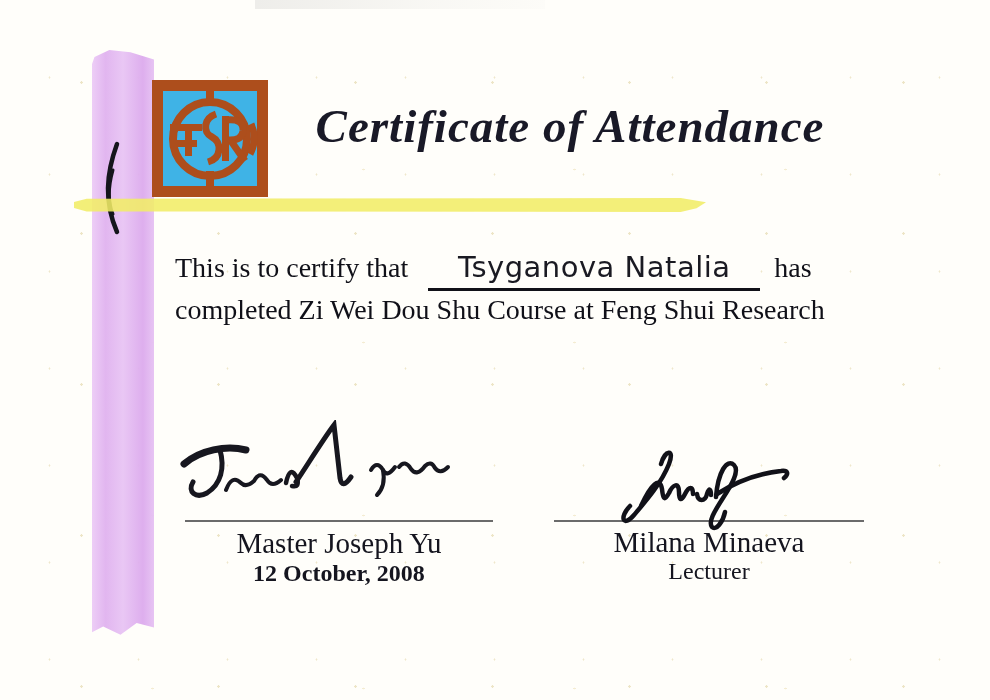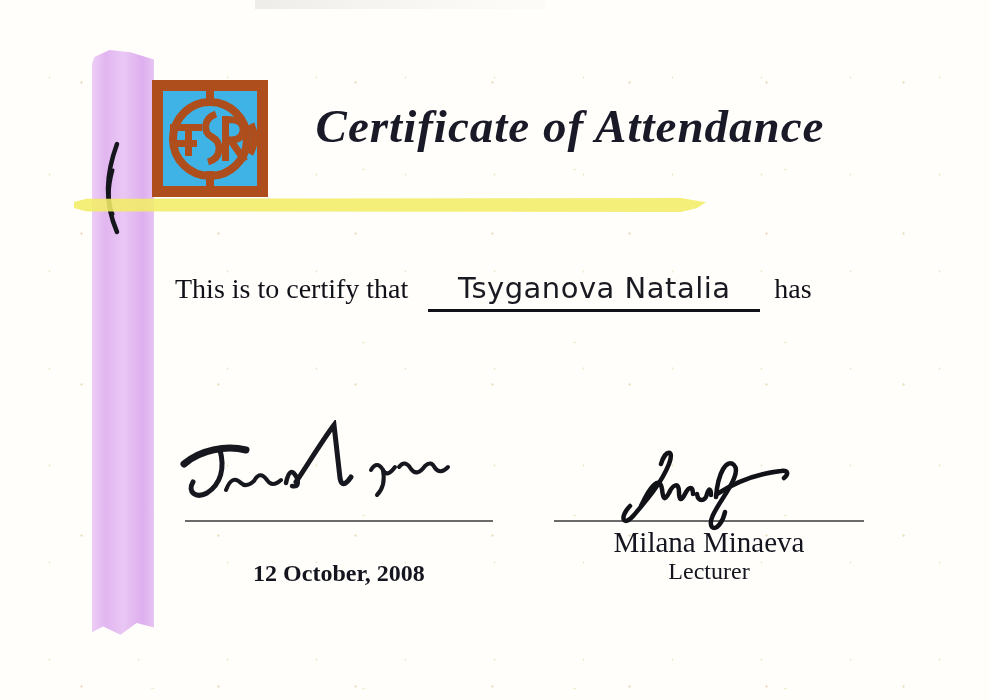--- a/index.html
+++ b/index.html
@@ -38,21 +38,21 @@
   }
   .title{
     position:absolute;left:170px;top:94px;width:800px;
     text-align:center;
     font-size:47px;line-height:64px;
     font-style:italic;font-weight:700;
     letter-spacing:1px;
     color:#191927;
   }
   .body-text{
-    position:absolute;left:175px;top:269px;width:680px;
+    position:absolute;left:175px;top:248px;width:680px;
     font-size:28px;line-height:38px;color:#101018;
   }
   .body-line1{display:flex;align-items:baseline;white-space:nowrap;}
   .name-slot{
     display:inline-block;width:332px;margin:0 14px 0 20px;
     text-align:center;border-bottom:3px solid #111118;
     padding-bottom:1px;
   }
   .recipient-name{
     font-family:"DejaVu Sans", sans-serif;
@@ -112,20 +112,21 @@
   <div class="title">Certificate of Attendance</div>
 
   <div class="body-text">
     <div class="body-line1">
       <span>This is to certify that</span>
       <span class="name-slot">
         <span class="recipient-name">Tsyganova Natalia</span>
       </span>
       <span>has</span>
     </div>
+    <div>completed Zi Wei Dou Shu Course at Feng Shui Research</div>
   </div>
 
   <svg class="signature left" width="300" height="102" viewBox="0 0 300 102">
     <g fill="none" stroke="#17171f" stroke-linecap="round">
       <path d="M16,44 C32,30 58,25 78,30" stroke-width="7"></path>
       <path d="M52,30 C57,48 53,64 39,73 C28,79 19,72 25,62" stroke-width="5"></path>
       <path d="M58,70 Q64,54 73,63 Q78,68 86,61 Q92,50 99,60 Q104,68 113,60" stroke-width="4"></path>
       <path d="M118,63 Q122,44 129,58 Q132,68 124,66" stroke-width="4.5"></path>
       <path d="M128,62 C140,44 156,18 166,5 L172,58 Q174,70 183,57" stroke-width="5"></path>
       <path d="M203,50 Q209,40 215,50 Q219,58 227,47" stroke-width="4"></path>
@@ -140,18 +141,19 @@
       <path d="M28,64 C38,42 47,34 49,47 C50,56 51,60 56,51 C60,42 66,40 66,50 C66,58 68,60 72,52 C76,44 80,44 80,52" stroke-width="4.5"></path>
       <path d="M84,52 C85,60 92,60 94,52 C96,46 98,46 98,53" stroke-width="4.5"></path>
       <path d="M103,55 C105,30 114,16 121,23 C127,29 118,44 110,56 C101,70 95,80 99,85 C103,89 110,80 112,70" stroke-width="4.5"></path>
       <path d="M104,52 C126,38 150,31 168,29 C175,28 176,32 171,36" stroke-width="4.5"></path>
     </g>
   </svg>
 
   <div class="sig-line left"></div>
   <div class="sig-line right"></div>
 
+  <div class="sig-label sig-name-left">Master Joseph Yu</div>
   <div class="sig-label sig-date-left">12 October, 2008</div>
 
   <div class="sig-label sig-name-right">Milana Minaeva</div>
   <div class="sig-label sig-role-right">Lecturer</div>
 
 </div>
 
 </body></html>

